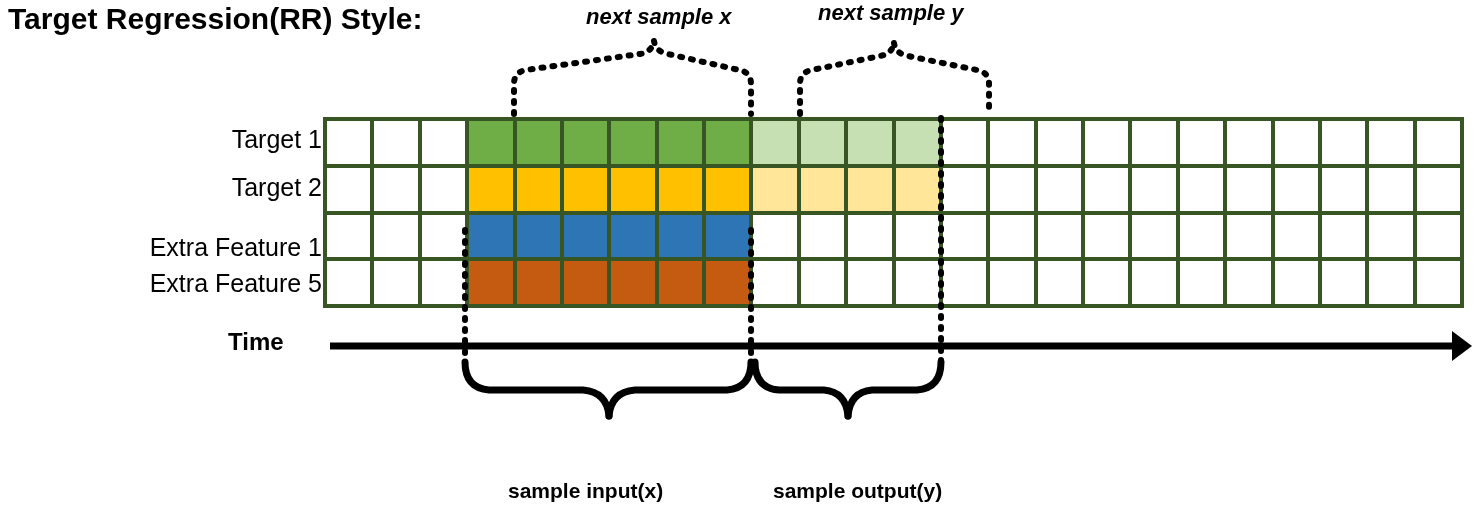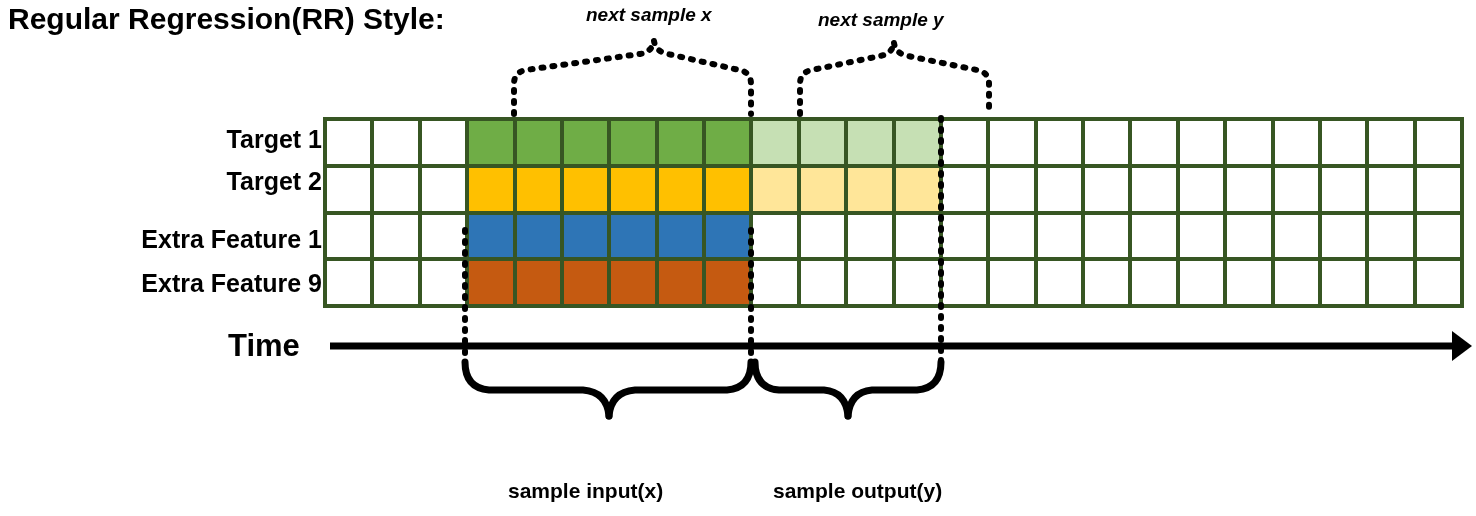--- a/index.html
+++ b/index.html
@@ -22,34 +22,34 @@
     top: 2px;
     font-size: 30px;
     font-weight: bold;
     letter-spacing: 0px;
     white-space: nowrap;
   }
 
   
   .top-label {
     position: absolute;
-    font-size: 19px;
+    font-size: 22px;
     font-style: italic;
     font-weight: bold;
     white-space: nowrap;
   }
   #label-next-x { left: 586px; top: 4px; }
-  #label-next-y { left: 818px; top: 9px; }
+  #label-next-y { left: 818px; top: 0; }
 
   
   .row-label {
     position: absolute;
     right: 1154px;           
     font-size: 25px;
-    font-weight: bold;
+    font-weight: normal;
     white-space: nowrap;
     text-align: center;
     line-height: 1;
   }
 
   
   #grid {
     position: absolute;
     left: 323px;
     top: 117px;
@@ -69,21 +69,21 @@
   .cell.yellow      { background: #FFC000; }
   .cell.yellow-light{ background: #FFE699; }
   .cell.blue        { background: #2E75B6; }
   .cell.orange      { background: #C55A11; }
 
   
   #time-label {
     position: absolute;
     left: 228px;
     top: 328px;
-    font-size: 31px;
+    font-size: 24px;
     font-weight: bold;
     white-space: nowrap;
   }
 
   
   svg.overlay {
     position: absolute;
     left: 0;
     top: 0;
     width: 1476px;
@@ -98,29 +98,29 @@
     font-weight: bold;
     line-height: 1.32;
     white-space: pre;
   }
   #caption-input  { left: 508px; top: 422px; }
   #caption-output { left: 773px; top: 422px; }
 </style>
 </head>
 <body>
 
-<div id="page-title">Regular Regression(RR) Style:</div>
+<div id="page-title">Target Regression(RR) Style:</div>
 
 <div class="top-label" id="label-next-x">next sample x</div>
 <div class="top-label" id="label-next-y">next sample y</div>
 
 <div class="row-label" style="top:127px;">Target 1</div>
-<div class="row-label" style="top:169px;">Target 2</div>
-<div class="row-label" style="top:227px;">Extra Feature 1</div>
-<div class="row-label" style="top:271px;">Extra Feature 9</div>
+<div class="row-label" style="top:175px;">Target 2</div>
+<div class="row-label" style="top:235px;">Extra Feature 1</div>
+<div class="row-label" style="top:271px;">Extra Feature 5</div>
 
 <div id="grid">
     <div class="cell"></div>
     <div class="cell"></div>
     <div class="cell"></div>
     <div class="cell green"></div>
     <div class="cell green"></div>
     <div class="cell green"></div>
     <div class="cell green"></div>
     <div class="cell green"></div>

